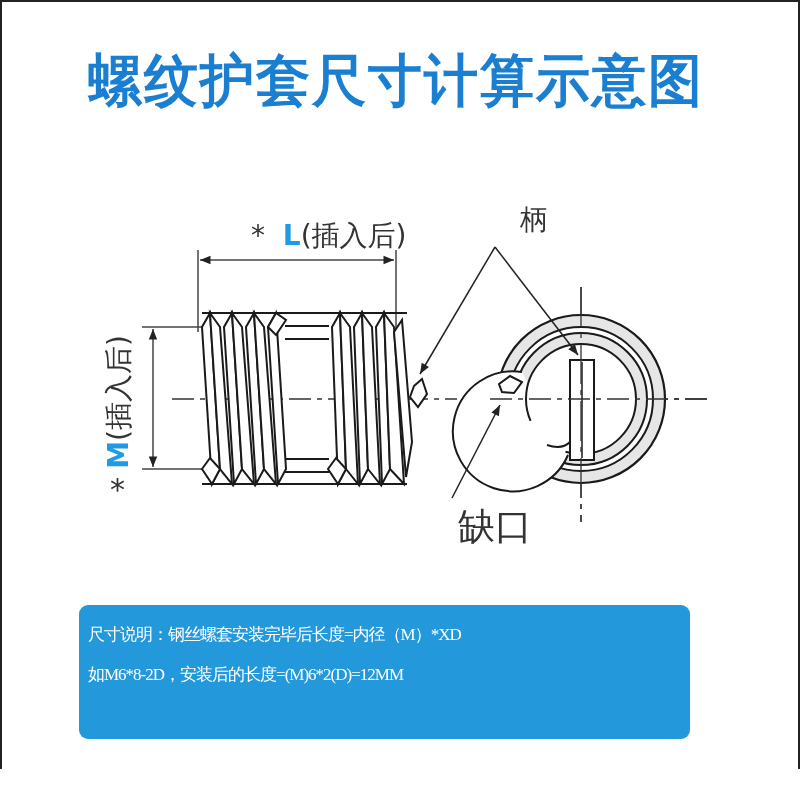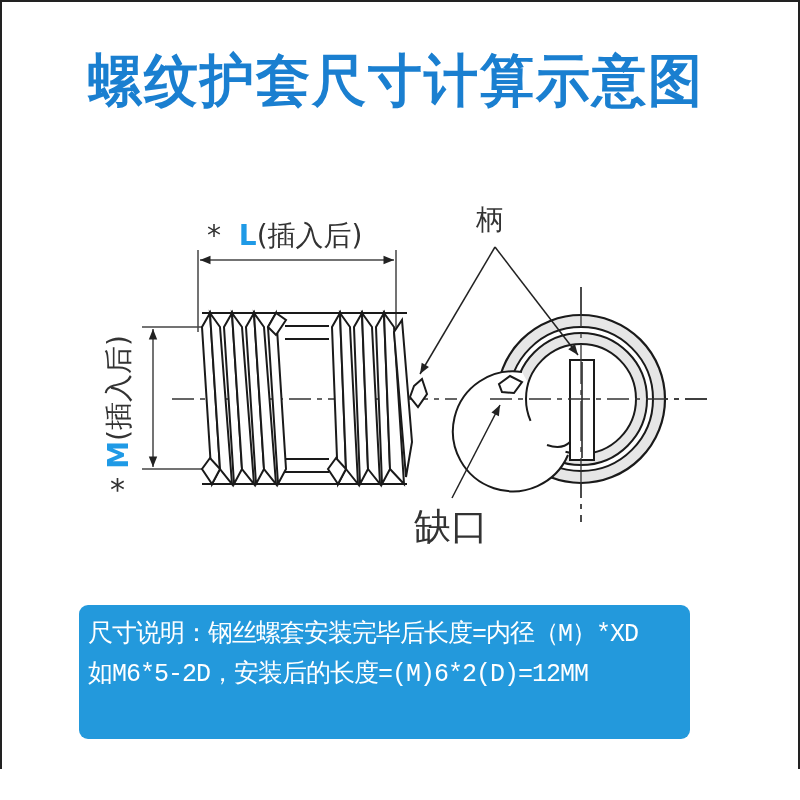--- a/index.html
+++ b/index.html
@@ -9,39 +9,39 @@
     border-left: 2px solid #222; border-top: 2px solid #222; border-right: 2px solid #222;
     font-family: "DejaVu Sans", "Liberation Sans", sans-serif;
   }
   .title {
     position: absolute; left: 86px; top: 44px; width: 640px; height: 70px;
     font-size: 54px; font-weight: bold; letter-spacing: 2px;
     color: #1a7fd0; line-height: 70px; white-space: nowrap;
     transform: scaleY(1.05);
   }
   svg.drawing { position: absolute; left: 0; top: 0; }
-  .lbl { position: absolute; color: #333; font-size: 28px; line-height: 1; white-space: nowrap; }
+  .lbl { position: absolute; color: #333; font-size: 28px; line-height: 1; white-space: nowrap; margin-left: 44px; }
   .blue { color: #1f9ae6; font-weight: bold; }
   .l-label { left: 205px; top: 220px; }
   .m-label {
     position: absolute; left: 99px; top: 300px; width: 36px; height: 200px;
     display: flex; align-items: center; justify-content: center;
   }
   .m-label .rot { transform: rotate(-90deg); white-space: nowrap; font-size: 28px; color: #333; }
   .star-m { position: absolute; left: 108px; top: 470px; font-size: 30px; color: #333; }
   .tang-label { left: 474px; top: 204px; font-size: 28px; }
   .notch-label { left: 412px; top: 506px; font-size: 37px; }
   .info-box {
     position: absolute; left: 77px; top: 603px; width: 611px; height: 134px;
     background: #2399dc; border-radius: 9px; box-sizing: border-box;
     padding: 10px 0 0 9px;
   }
   .info-line {
-    color: #ffffff; font-size: 25px; line-height: 40px; white-space: nowrap;
-    font-family: Liberation Mono, monospace;
+    color: #ffffff; font-size: 17px; line-height: 40px; white-space: nowrap;
+    font-family: Liberation Serif, serif;
     letter-spacing: -1px;
   }
 </style>
 </head>
 <body>
 
 <div id="canvas">
 
   <div class="title">螺纹护套尺寸计算示意图</div>
 
@@ -134,15 +134,15 @@
       <span class="blue">M</span><span>(插入后)</span>
     </div>
   </div>
   <div class="star-m">*</div>
 
   <div class="lbl tang-label">柄</div>
   <div class="lbl notch-label">缺口</div>
 
   <div class="info-box">
     <div class="info-line">尺寸说明：钢丝螺套安装完毕后长度=内径（M）*XD</div>
-    <div class="info-line">如M6*5-2D，安装后的长度=(M)6*2(D)=12MM</div>
+    <div class="info-line">如M6*8-2D，安装后的长度=(M)6*2(D)=12MM</div>
   </div>
 </div>
 
 </body></html>

